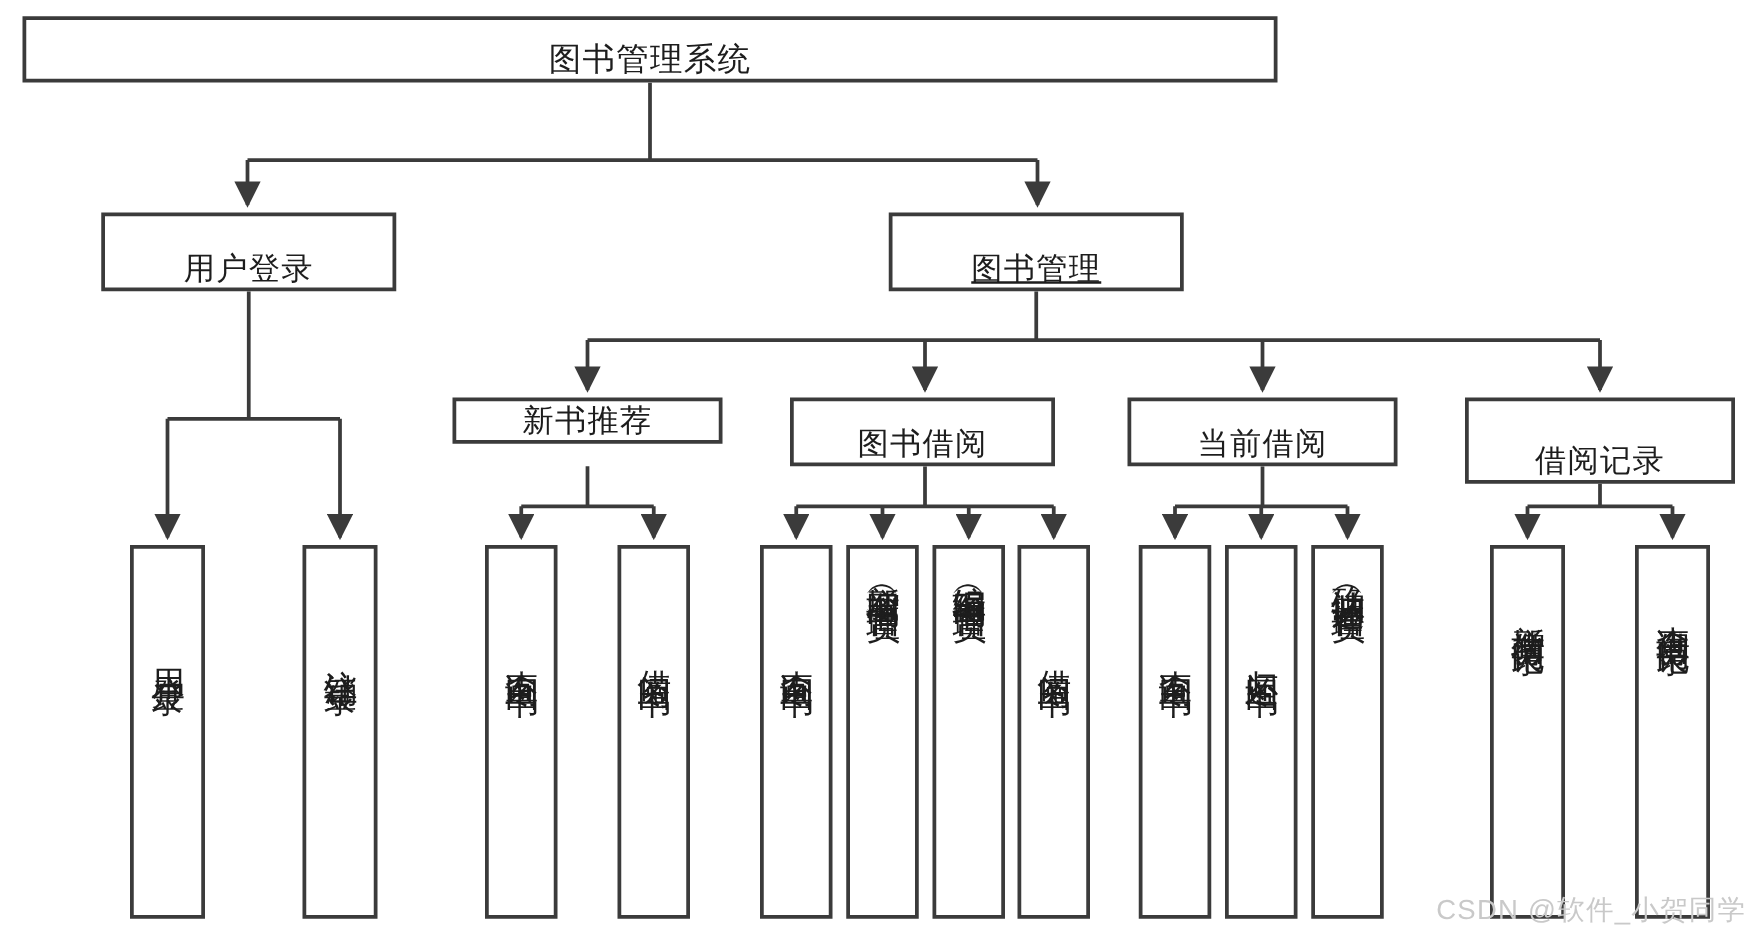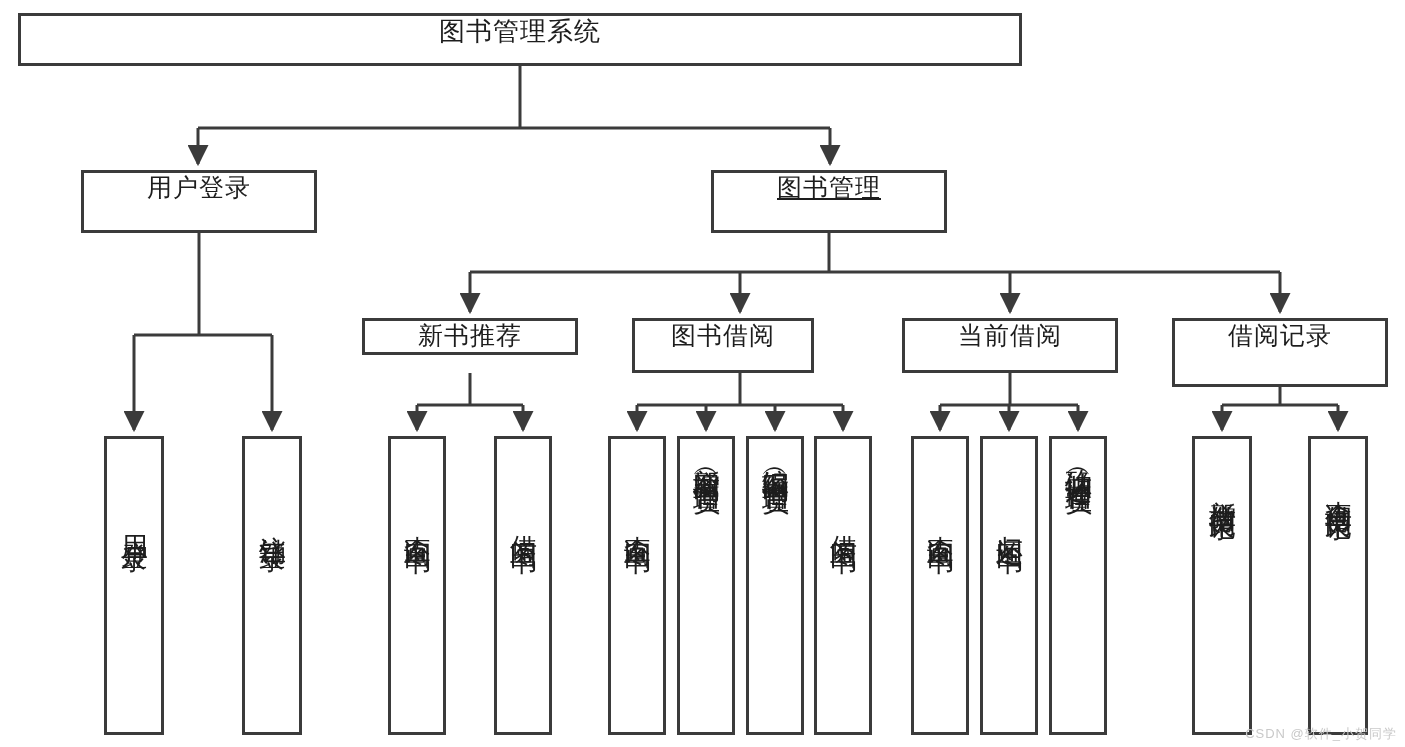--- a/index.html
+++ b/index.html
@@ -12,21 +12,21 @@
     position:relative;
   }
   #diagram{position:absolute;left:0;top:0;width:1405px;height:747px;}
 
   .node{
     position:absolute;
     box-sizing:border-box;
     background:#ffffff;
     border:3px solid #3b3b3b;
     display:flex;
-    align-items:flex-start;
+    align-items:flex-end;
     justify-content:center;
     color:#1d1d1d;
   }
   .node .lbl{
     display:block;
     text-align:center;
     line-height:1.18;
     white-space:pre;
   }
   
@@ -46,21 +46,21 @@
     letter-spacing:4px;
     line-height:1;
     margin-top:0;
   }
   .v-node.tall .lbl{letter-spacing:3px;}
 
   .watermark{
     position:absolute;
     right:8px;
     bottom:4px;
-    font-size:13px;
+    font-size:22px;
     color:#c9c9c9;
     letter-spacing:1px;
     white-space:nowrap;
     user-select:none;
   }
 </style>
 </head>
 <body>
 
 <div id="diagram">
@@ -122,21 +122,21 @@
   <div class="node h-node" style="left:81px;top:170px;width:236px;height:63px;">
     <span class="lbl">用户登录</span>
   </div>
   <div class="node h-node" style="left:711px;top:170px;width:236px;height:63px;text-decoration:underline;">
     <span class="lbl">图书管理</span>
   </div>
 
   <div class="node h-node" style="left:362px;top:318px;width:216px;height:37px;">
     <span class="lbl">新书推荐</span>
   </div>
-  <div class="node h-node" style="left:632px;top:318px;width:182px;height:55px;">
+  <div class="node h-node" style="left:632px;top:318px;width:212px;height:55px;">
     <span class="lbl">图书借阅</span>
   </div>
   <div class="node h-node" style="left:902px;top:318px;width:216px;height:55px;">
     <span class="lbl">当前借阅</span>
   </div>
   <div class="node h-node" style="left:1172px;top:318px;width:216px;height:69px;">
     <span class="lbl">借阅记录</span>
   </div>
 
   <div class="node v-node" style="left:104px;top:436px;width:60px;height:299px;padding-top:75px;">

